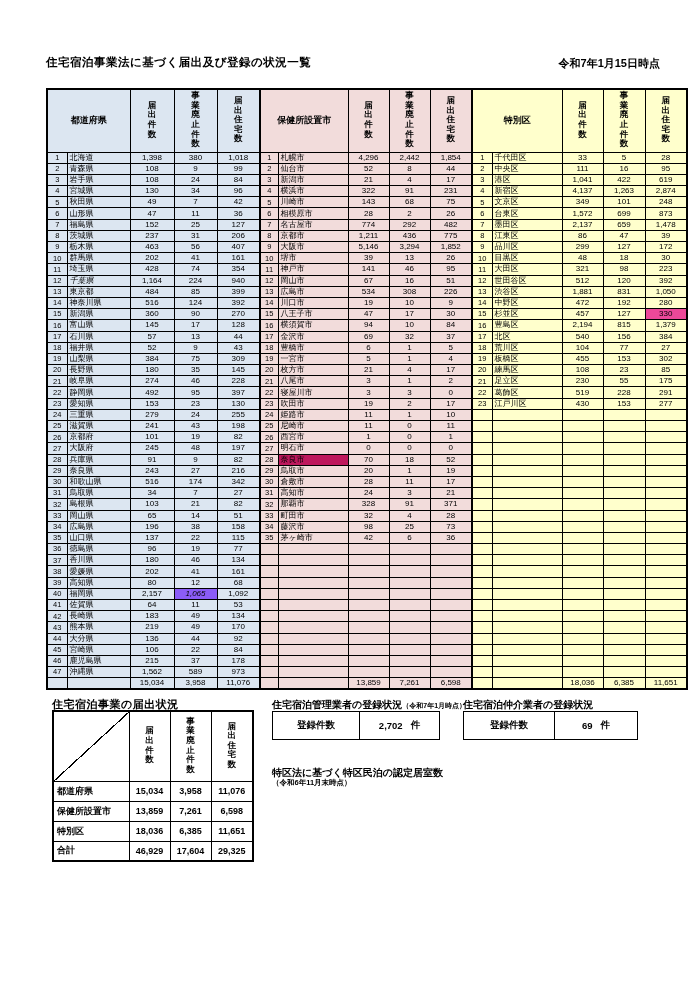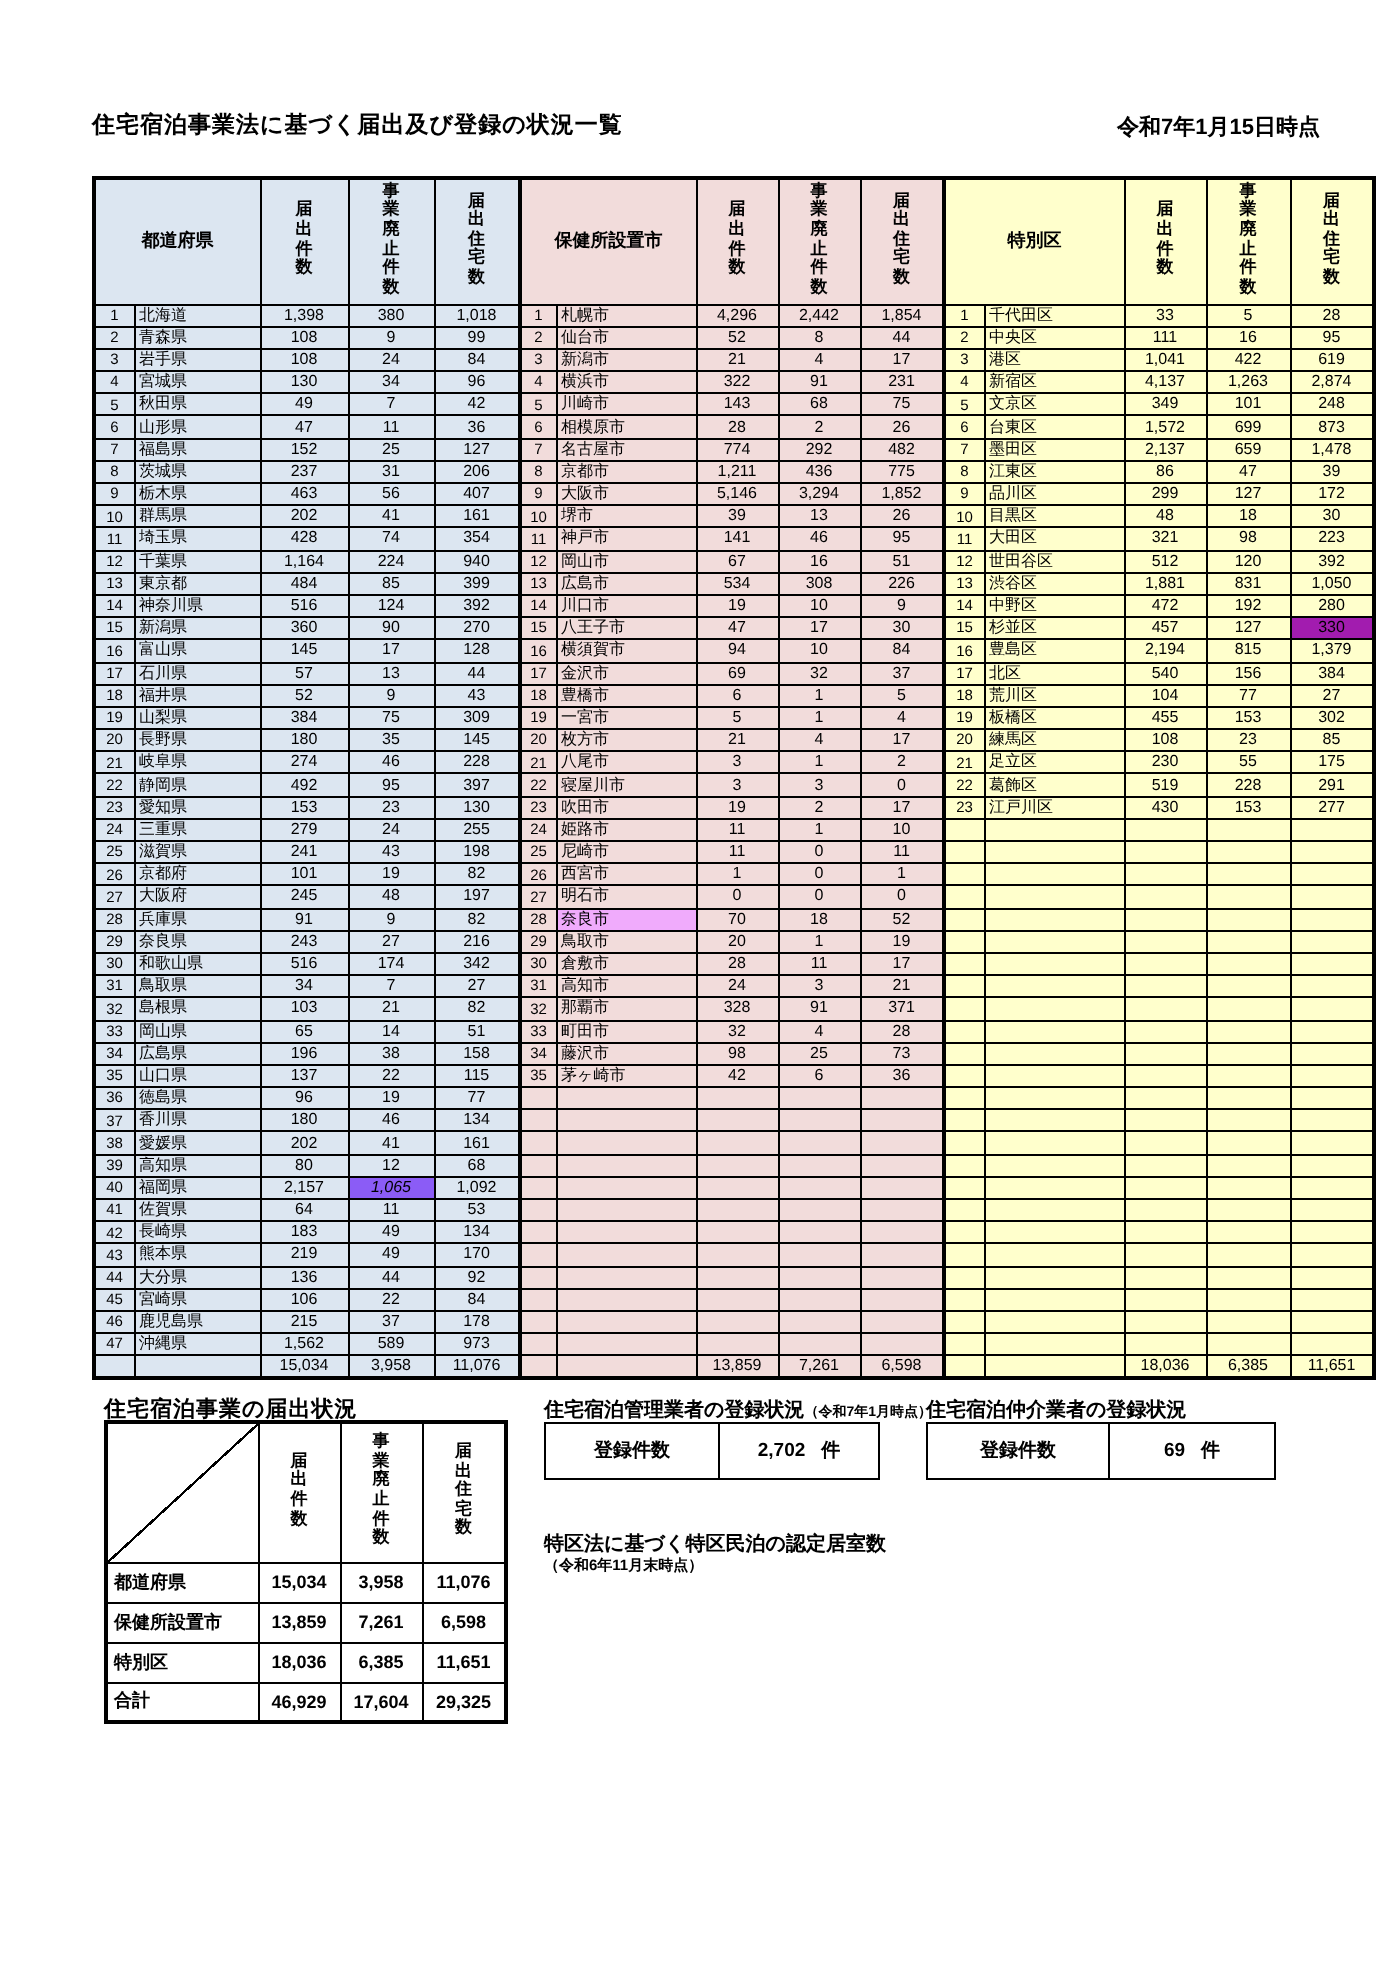--- a/index.html
+++ b/index.html
@@ -276,21 +276,21 @@
           <td class="val" style="background: rgb(242, 220, 219);">46</td>
           <td class="val" style="background: rgb(242, 220, 219);">95</td>
           <td class="num sec-start" style="background: rgb(255, 255, 204);">11</td>
           <td class="name" style="background: rgb(255, 255, 204);">大田区</td>
           <td class="val" style="background: rgb(255, 255, 204);">321</td>
           <td class="val" style="background: rgb(255, 255, 204);">98</td>
           <td class="val" style="background: rgb(255, 255, 204);">223</td>
         </tr>
         <tr>
           <td class="num sec-start" style="background: rgb(220, 230, 241);">12</td>
-          <td class="name" style="background: rgb(220, 230, 241);">千葉県</td>
+          <td class="name" style="background: rgb(220, 230, 241); font-style: italic;">千葉県</td>
           <td class="val" style="background: rgb(220, 230, 241);">1,164</td>
           <td class="val" style="background: rgb(220, 230, 241);">224</td>
           <td class="val" style="background: rgb(220, 230, 241);">940</td>
           <td class="num sec-start" style="background: rgb(242, 220, 219);">12</td>
           <td class="name" style="background: rgb(242, 220, 219);">岡山市</td>
           <td class="val" style="background: rgb(242, 220, 219);">67</td>
           <td class="val" style="background: rgb(242, 220, 219);">16</td>
           <td class="val" style="background: rgb(242, 220, 219);">51</td>
           <td class="num sec-start" style="background: rgb(255, 255, 204);">12</td>
           <td class="name" style="background: rgb(255, 255, 204);">世田谷区</td>
@@ -340,21 +340,21 @@
           <td class="val" style="background: rgb(220, 230, 241);">270</td>
           <td class="num sec-start" style="background: rgb(242, 220, 219);">15</td>
           <td class="name" style="background: rgb(242, 220, 219);">八王子市</td>
           <td class="val" style="background: rgb(242, 220, 219);">47</td>
           <td class="val" style="background: rgb(242, 220, 219);">17</td>
           <td class="val" style="background: rgb(242, 220, 219);">30</td>
           <td class="num sec-start" style="background: rgb(255, 255, 204);">15</td>
           <td class="name" style="background: rgb(255, 255, 204);">杉並区</td>
           <td class="val" style="background: rgb(255, 255, 204);">457</td>
           <td class="val" style="background: rgb(255, 255, 204);">127</td>
-          <td class="val" style="background: #a21caf;">330</td>
+          <td class="val" style="background: #ec4899;">330</td>
         </tr>
         <tr>
           <td class="num sec-start" style="background: rgb(220, 230, 241);">16</td>
           <td class="name" style="background: rgb(220, 230, 241);">富山県</td>
           <td class="val" style="background: rgb(220, 230, 241);">145</td>
           <td class="val" style="background: rgb(220, 230, 241);">17</td>
           <td class="val" style="background: rgb(220, 230, 241);">128</td>
           <td class="num sec-start" style="background: rgb(242, 220, 219);">16</td>
           <td class="name" style="background: rgb(242, 220, 219);">横須賀市</td>
           <td class="val" style="background: rgb(242, 220, 219);">94</td>
@@ -553,21 +553,21 @@
           <td class="val" style="background: rgb(255, 255, 204);"></td>
           <td class="val" style="background: rgb(255, 255, 204);"></td>
         </tr>
         <tr>
           <td class="num sec-start" style="background: rgb(220, 230, 241);">28</td>
           <td class="name" style="background: rgb(220, 230, 241);">兵庫県</td>
           <td class="val" style="background: rgb(220, 230, 241);">91</td>
           <td class="val" style="background: rgb(220, 230, 241);">9</td>
           <td class="val" style="background: rgb(220, 230, 241);">82</td>
           <td class="num sec-start" style="background: rgb(242, 220, 219);">28</td>
-          <td class="name" style="background: #f0abfc;">奈良市</td>
+          <td class="name" style="background: #be185d;">奈良市</td>
           <td class="val" style="background: rgb(242, 220, 219);">70</td>
           <td class="val" style="background: rgb(242, 220, 219);">18</td>
           <td class="val" style="background: rgb(242, 220, 219);">52</td>
           <td class="num sec-start" style="background: rgb(255, 255, 204);"></td>
           <td class="name" style="background: rgb(255, 255, 204);"></td>
           <td class="val" style="background: rgb(255, 255, 204);"></td>
           <td class="val" style="background: rgb(255, 255, 204);"></td>
           <td class="val" style="background: rgb(255, 255, 204);"></td>
         </tr>
         <tr>

